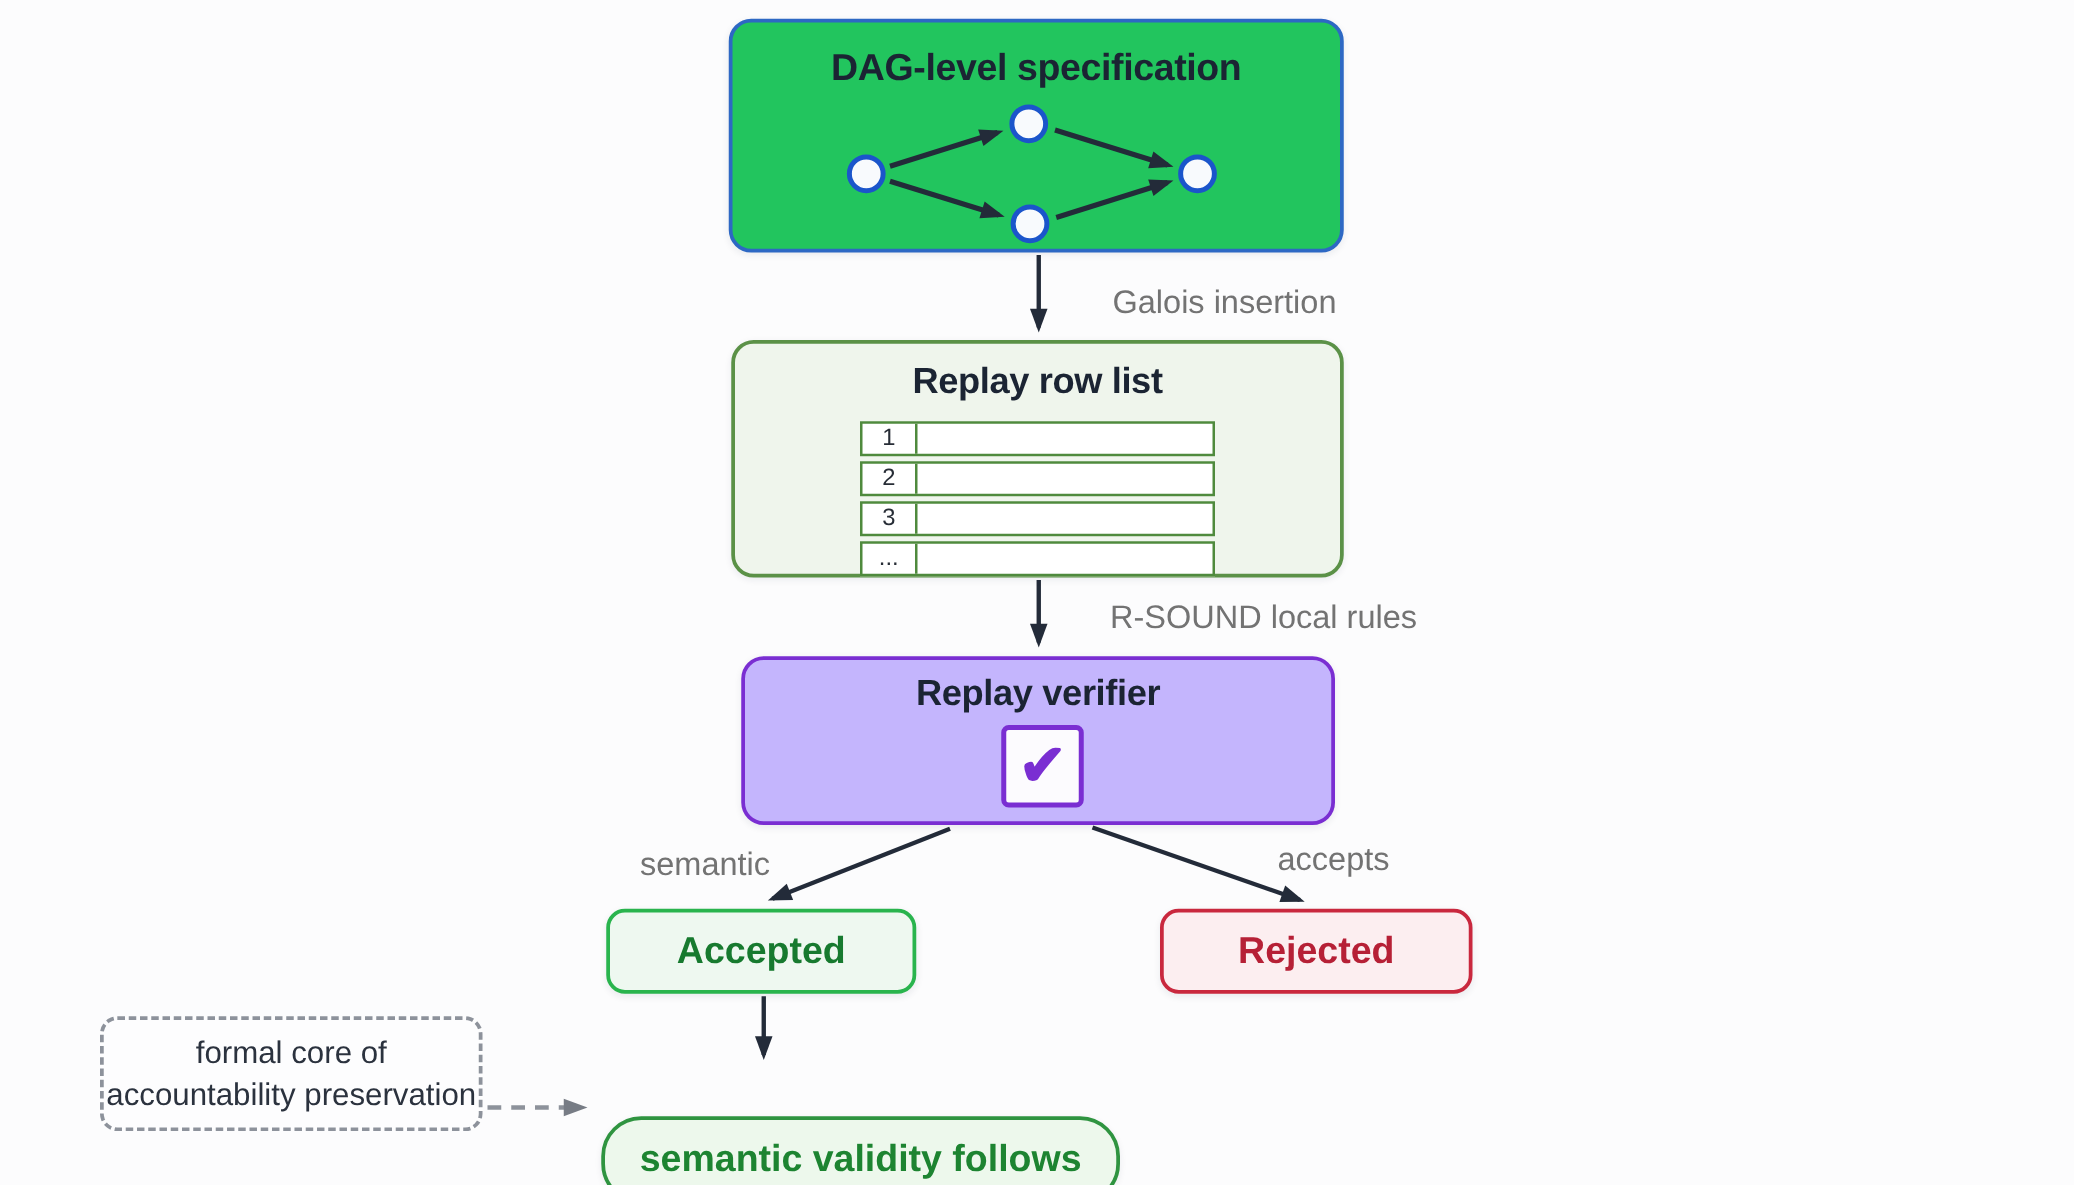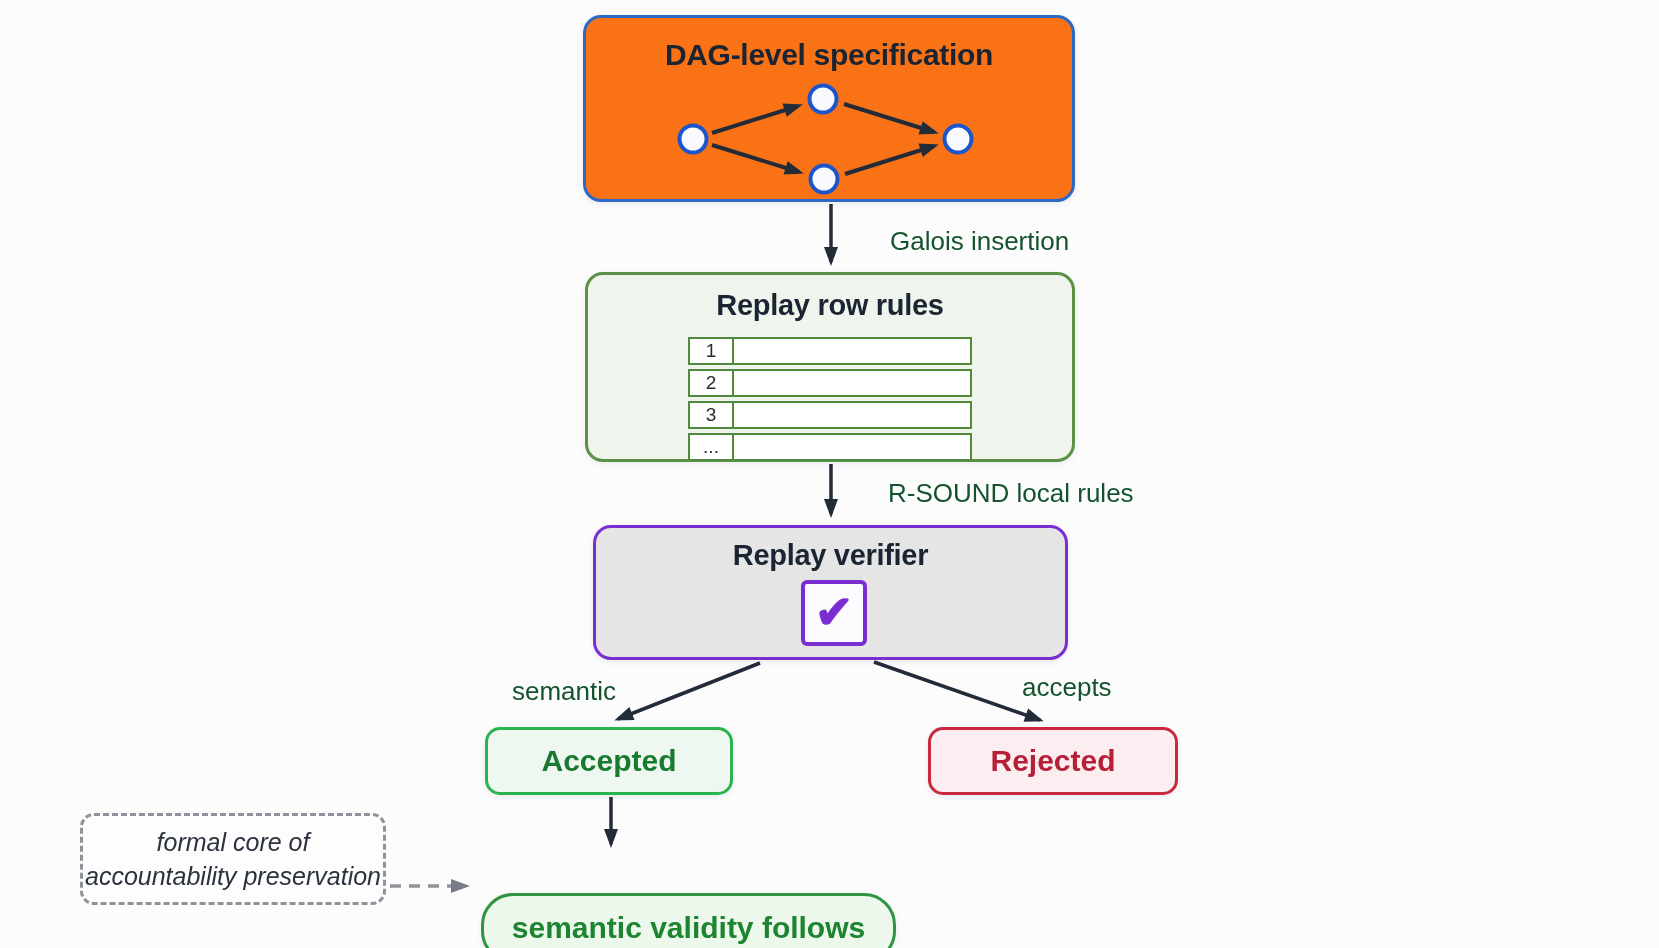--- a/index.html
+++ b/index.html
@@ -9,50 +9,50 @@
     font-family:"Liberation Sans", sans-serif;
     overflow:hidden;
   }
   #canvas{position:relative;width:1659px;height:948px;background:#fcfcfd;}
   #overlay{position:absolute;left:0;top:0;width:1659px;height:948px;pointer-events:none;}
 
   .box{position:absolute;box-sizing:border-box;box-shadow:0 2px 6px rgba(30,40,60,.08);}
   .btitle{position:absolute;left:0;width:100%;text-align:center;font-weight:bold;color:#1b2433;letter-spacing:-0.3px;}
 
   
-  #dag-box{left:583px;top:15px;width:492px;height:187px;background:#f97316;border:3px solid #2d68c4;border-radius:18px;}
+  #dag-box{left:583px;top:15px;width:492px;height:187px;background:#22c55e;border:3px solid #2d68c4;border-radius:18px;}
   #dag-title{top:20px;font-size:30px;}
   #dag-svg{position:absolute;left:0;top:0;}
 
   
   #list-box{left:585px;top:272px;width:490px;height:190px;background:#eff5ec;border:3px solid #5b9147;border-radius:18px;}
   #list-title{top:14px;font-size:29px;}
   #rtable{position:absolute;left:100px;top:62px;width:284px;}
   .trow{display:flex;height:24px;border:2.5px solid #4f8a3d;background:#ffffff;margin-bottom:4px;}
   .tnum{width:42px;border-right:2.5px solid #4f8a3d;text-align:center;font-size:19px;line-height:24px;color:#272d36;}
   .tval{flex:1;}
 
   
-  #verifier-box{left:593px;top:525px;width:475px;height:135px;background:#e5e5e5;border:3px solid #7a2ed2;border-radius:18px;}
+  #verifier-box{left:593px;top:525px;width:475px;height:135px;background:#c4b5fd;border:3px solid #7a2ed2;border-radius:18px;}
   #verifier-title{top:11px;font-size:29px;}
   #check-square{position:absolute;left:205px;top:52px;width:58px;height:58px;border:4px solid #7a2ed2;border-radius:6px;background:#fcfbfe;display:flex;align-items:center;justify-content:center;}
   #check-glyph{font-size:46px;font-weight:bold;color:#7a2ed2;line-height:1;margin-top:-3px;}
 
   
   .pill{display:flex;align-items:center;justify-content:center;font-weight:bold;}
   #accepted-box{left:485px;top:727px;width:248px;height:68px;background:#eef8f0;border:3.5px solid #29b44d;border-radius:15px;color:#177a2f;font-size:30px;}
   #rejected-box{left:928px;top:727px;width:250px;height:68px;background:#fceef0;border:3.5px solid #c9283e;border-radius:15px;color:#b62036;font-size:30px;}
   #semantic-box{left:481px;top:853px;width:415px;height:70px;background:#edf8ec;border:3.5px solid #2f9440;border-radius:32px;color:#1d8431;font-size:30px;margin-top:40px;}
 
   
   #dashed-box{left:80px;top:813px;width:306px;height:92px;border:3px dashed #8d929b;border-radius:14px;background:rgba(255,255,255,0.4);
-    color:#2b323e;font-style:italic;font-size:25px;line-height:34px;text-align:center;display:flex;flex-direction:column;justify-content:center;box-shadow:none;}
+    color:#2b323e;font-size:25px;line-height:34px;text-align:center;display:flex;flex-direction:column;justify-content:center;box-shadow:none;}
 
   
-  .elabel{position:absolute;font-size:26px;color:#14532d;white-space:nowrap;}
+  .elabel{position:absolute;font-size:26px;color:#737373;white-space:nowrap;}
   #galois-label{left:890px;top:226px;}
   #rsound-label{left:888px;top:478px;}
   #accepts-label{left:512px;top:676px;}
   #rejects-label{left:1022px;top:672px;}
 </style>
 </head>
 <body>
 
 <div id="canvas">
 
@@ -92,21 +92,21 @@
         <circle cx="238" cy="161" r="13.5"></circle>
         <circle cx="372" cy="121" r="13.5"></circle>
       </g>
     </svg>
     <div class="btitle" id="dag-title">DAG-level specification</div>
   </div>
 
   <div class="elabel" id="galois-label">Galois insertion</div>
 
   <div class="box" id="list-box">
-    <div class="btitle" id="list-title">Replay row rules</div>
+    <div class="btitle" id="list-title">Replay row list</div>
     <div id="rtable">
       <div class="trow">
         <div class="tnum">1</div>
         <div class="tval"></div>
       </div>
       <div class="trow">
         <div class="tnum">2</div>
         <div class="tval"></div>
       </div>
       <div class="trow">

